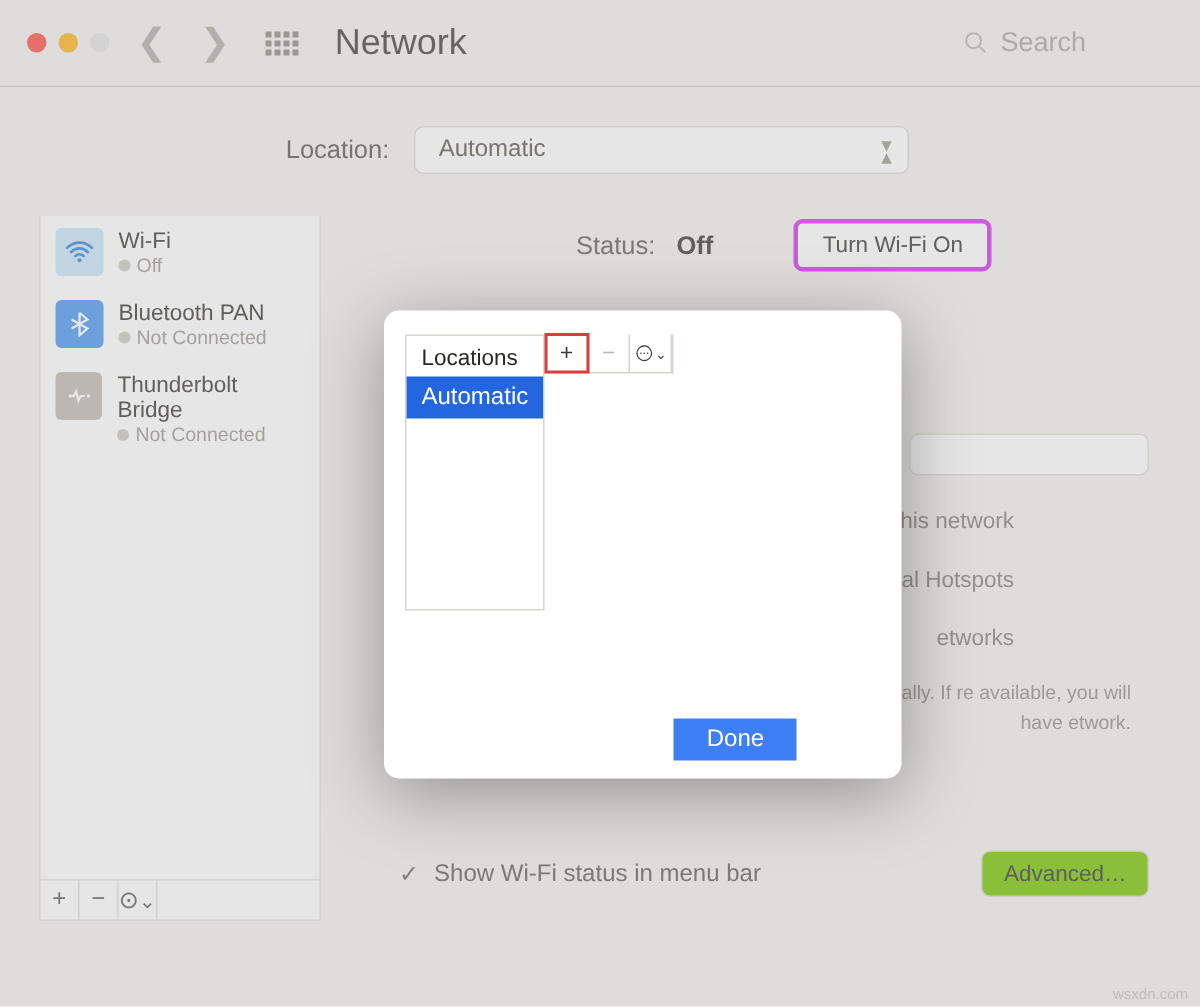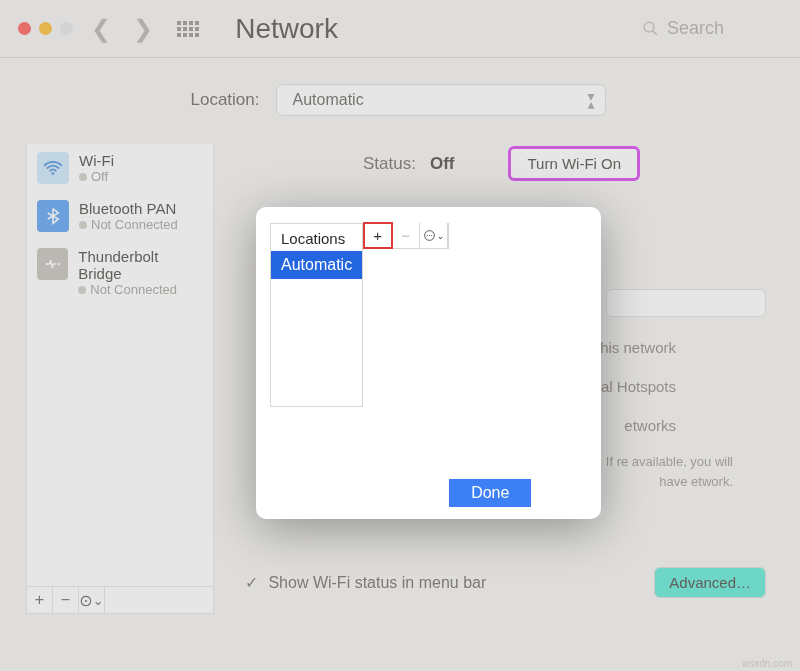--- a/index.html
+++ b/index.html
@@ -7,31 +7,31 @@
     .window { width: 800px; height: 671px; background: #f5f3f0; position: relative; }
     .titlebar { height: 58px; display: flex; align-items: center; padding: 0 18px; gap: 14px; border-bottom: 1px solid #d9d6d0; }
     .traffic { display: flex; gap: 8px; align-items: center; }
     .traffic span { width: 13px; height: 13px; border-radius: 50%; display: block; }
     .t-close { background: #ff5f57; }
     .t-min { background: #febc2e; }
     .t-max { background: #e6e6e6; }
     .nav-arrow { color: #b8b5af; font-size: 24px; padding: 2px 4px; }
     .apps-icon { display: grid; grid-template-columns: repeat(4,4px); grid-auto-rows: 4px; gap: 2px; margin-left: 6px; }
     .apps-icon i { background: #9a968e; width: 4px; height: 4px; }
-    .title { font-size: 28px; color: #55524c; margin-left: 22px; }
+    .title { font-size: 24px; color: #55524c; margin-left: 10px; }
     .search { margin-left: auto; display: flex; align-items: center; gap: 8px; color: #b3b0a9; font-size: 18px; width: 140px; }
     .search svg { opacity: .55; }
 
     .content { padding: 26px 30px 14px 26px; height: calc(100% - 58px); position: relative; }
     .location-row { display: flex; justify-content: center; align-items: center; gap: 16px; margin-bottom: 28px; }
     .location-label { color: #6b6761; font-size: 17px; text-align: right; }
     .select-pill { background: #fff; border: 1px solid #e1ded8; border-radius: 6px; padding: 6px 34px 6px 16px; font-size: 16px; color: #6b6761; width: 330px; position: relative; }
     .select-pill .chev { position: absolute; right: 10px; top: 50%; transform: translateY(-50%); color: #a8a49d; font-size: 14px; line-height: 8px; }
 
-    .columns { display: flex; gap: 15px; }
+    .columns { display: flex; gap: 36px; }
     .sidebar { width: 188px; background: #fff; border: 1px solid #e7e4dd; border-top: none; height: 470px; display: flex; flex-direction: column; }
     .service { display: flex; gap: 10px; padding: 8px 10px; }
     .svc-icon { width: 32px; height: 32px; border-radius: 4px; display: flex; align-items: center; justify-content: center; background: #cfe8fa; }
     .svc-blue { background: #5aa1f2; }
     .svc-gray { background: #c5c2bb; }
     .svc-text { display: flex; flex-direction: column; }
     .svc-name { color: #4c4943; font-size: 15px; }
     .svc-status { color: #a6a39c; font-size: 13px; display: flex; align-items: center; gap: 4px; }
     .dot { width: 8px; height: 8px; border-radius: 50%; background: #d0cdc7; display: inline-block; }
     .sidebar-bottom { margin-top: auto; display: flex; border-top: 1px solid #e7e4dd; }
@@ -42,21 +42,21 @@
     .status-label { font-size: 17px; }
     .status-val { font-weight: 600; font-size: 17px; color: #4c4943; }
     .turn-on { margin-left: 40px; background: #fff; border: 3px solid #d946ef; border-radius: 6px; padding: 6px 16px; font-size: 15px; color: #4c4943; }
     .field-row { display: flex; justify-content: flex-end; align-items: center; gap: 16px; margin-top: 108px; }
     .field-label { font-size: 16px; }
     .field-select { width: 160px; background: #fff; border: 1px solid #e3e0d9; border-radius: 6px; height: 28px; }
     .note { font-size: 13px; line-height: 1.5; color: #9c9991; text-align: right; margin-left: 240px; margin-top: 18px; width: 260px; }
     .group-label { font-size: 15px; color: #8f8c85; text-align: right; margin-top: 22px; margin-right: 90px; }
     .bottom-row { margin-top: 76px; display: flex; align-items: center; gap: 10px; padding-left: 12px; }
     .check { color: #7a776f; }
-    .advanced { margin-left: auto; background: #5eead4; border: 1px solid #dcd9d2; border-radius: 6px; padding: 6px 14px; font-size: 15px; color: #4c4943; }
+    .advanced { margin-left: auto; background: #84cc16; border: 1px solid #dcd9d2; border-radius: 6px; padding: 6px 14px; font-size: 15px; color: #4c4943; }
 
     .overlay { position: absolute; inset: 0; background: rgba(160,160,160,0.26); }
     .watermark { position: absolute; bottom: 2px; right: 8px; font-size: 10px; color: #c0beb8; text-align: right; }
 
     .dialog { position: absolute; top: 207px; left: 256px; width: 345px; height: 312px; background: #fff; border-radius: 10px; box-shadow: 0 10px 48px rgba(0,0,0,0.34); padding: 16px 14px 12px; display: flex; }
     .listbox { border: 1px solid #d9d6cf; height: 184px; display: flex; flex-direction: column; }
     .list-header { font-size: 15px; color: #2b2924; padding: 6px 10px 4px; }
     .list-item { font-size: 16px; padding: 5px 10px; }
     .list-item.sel { background: #2465e0; color: #fff; }
     .list-spacer { flex: 1; }

